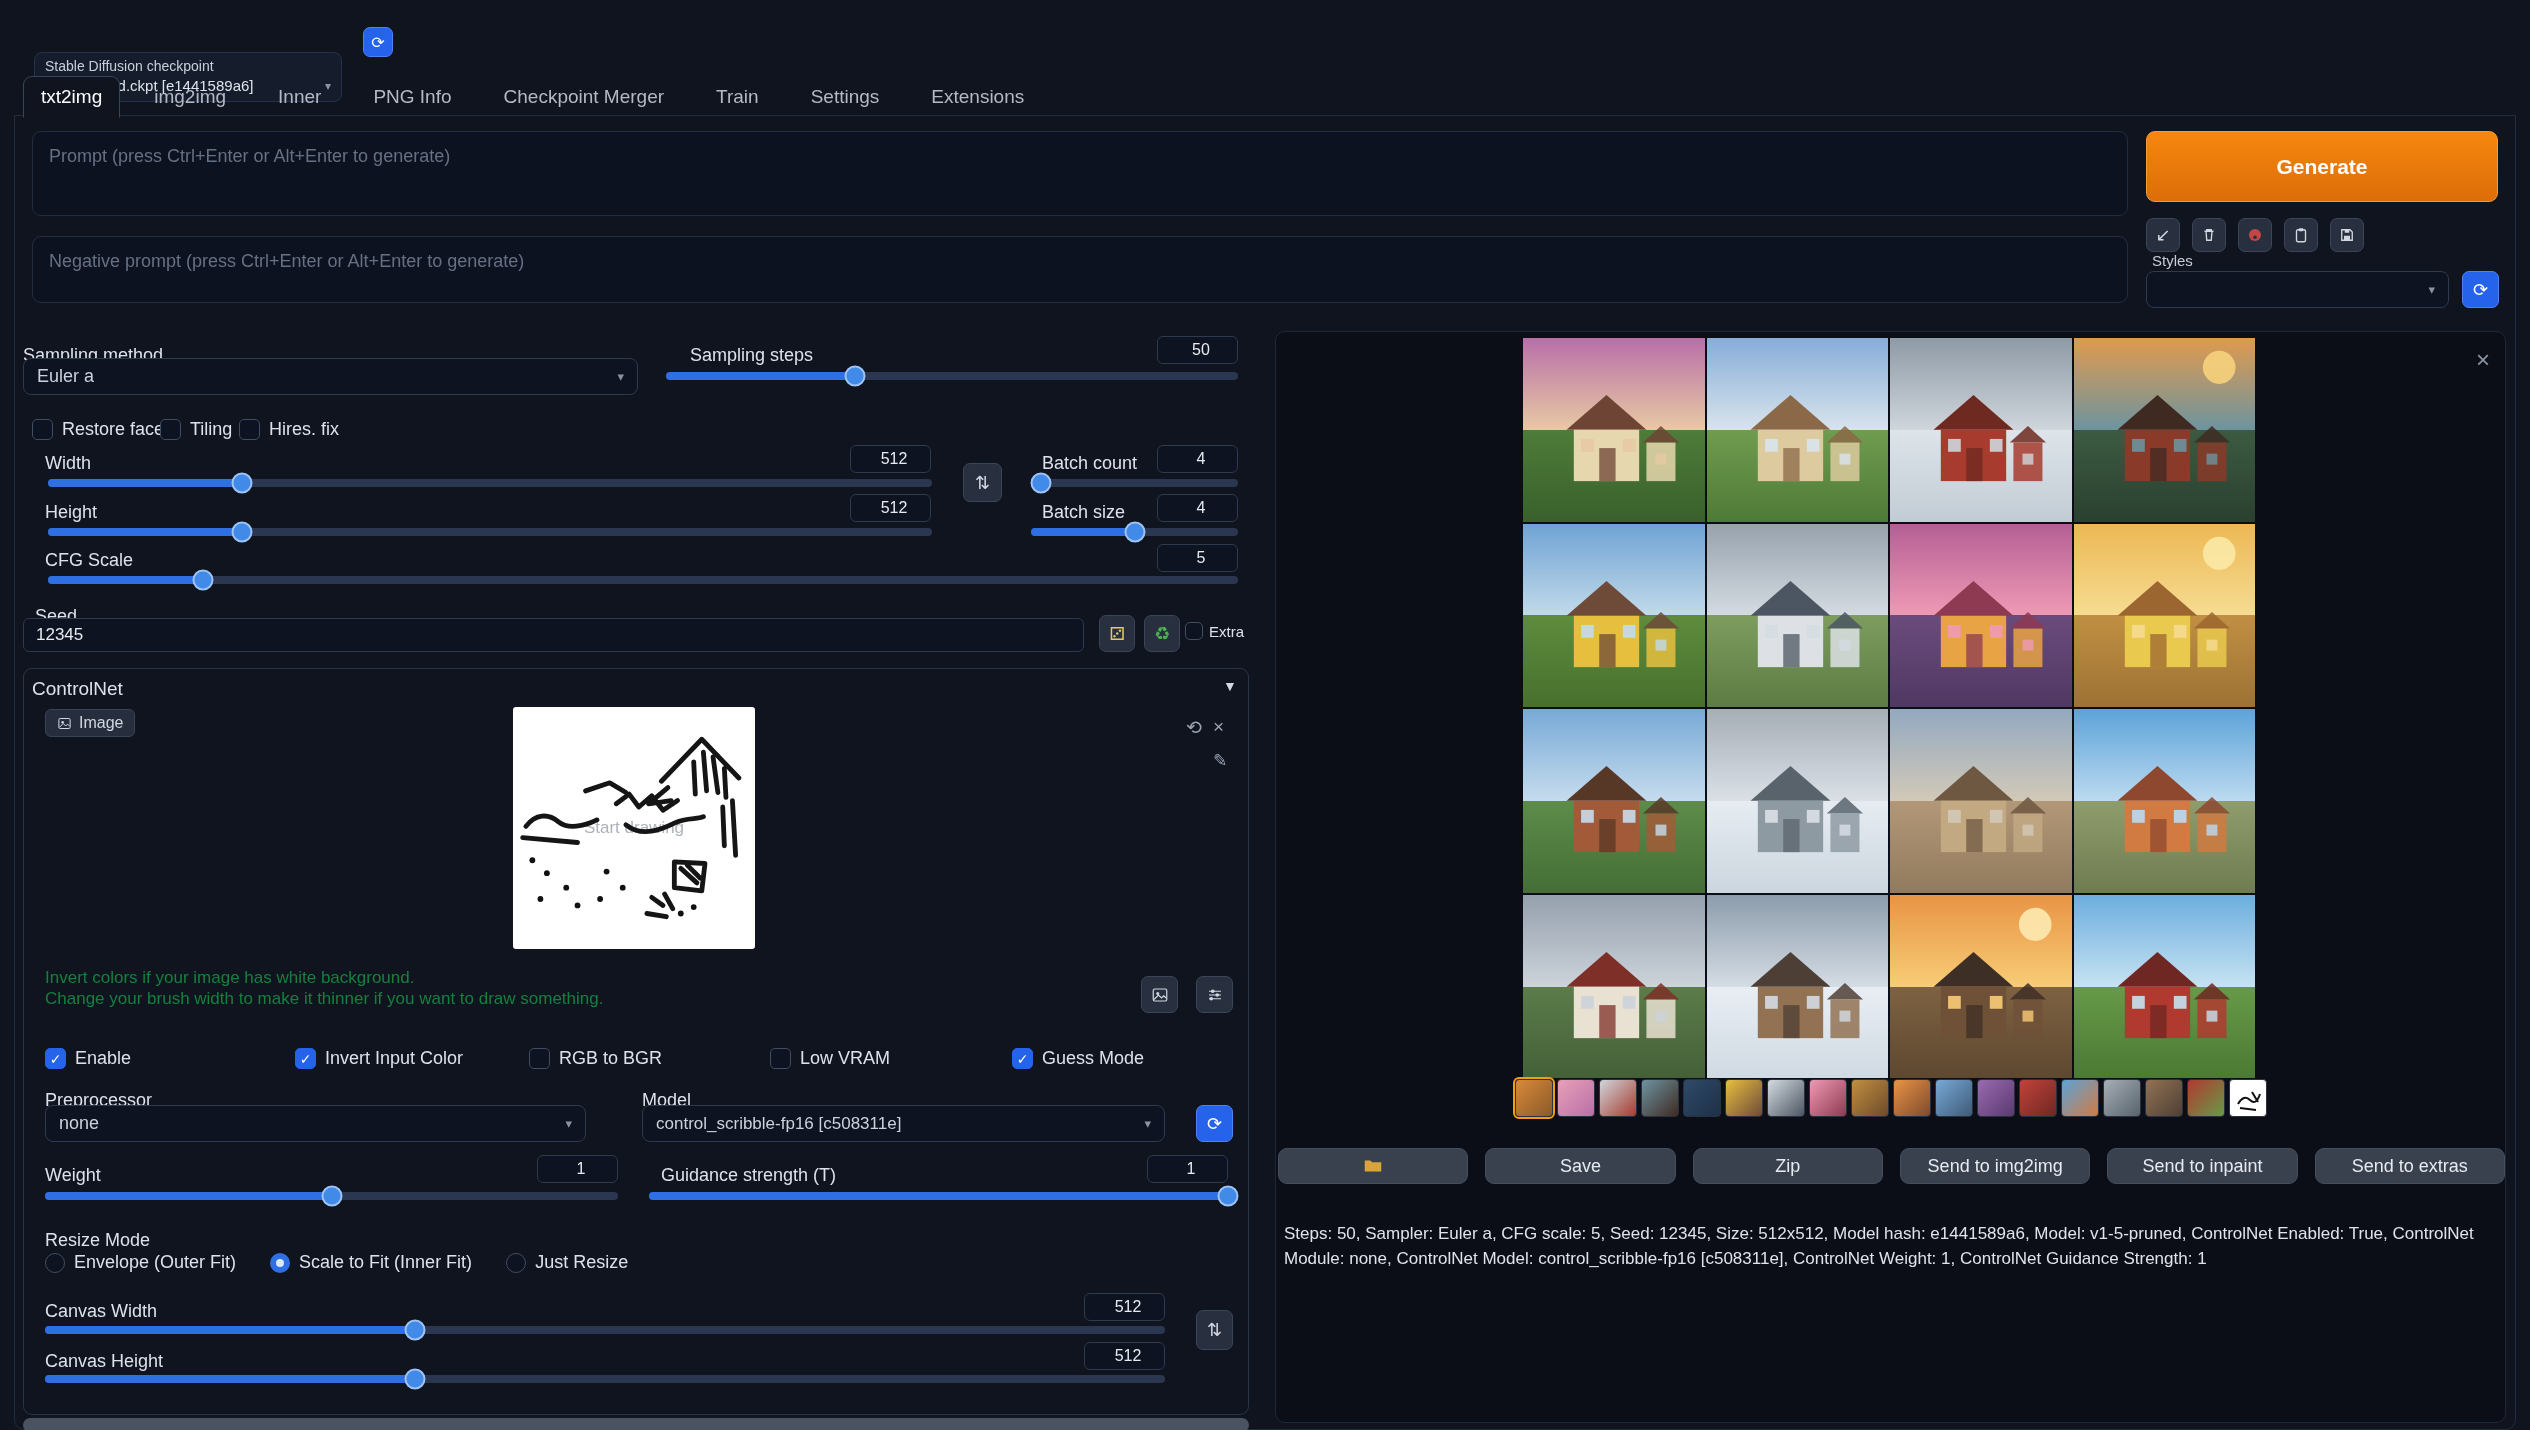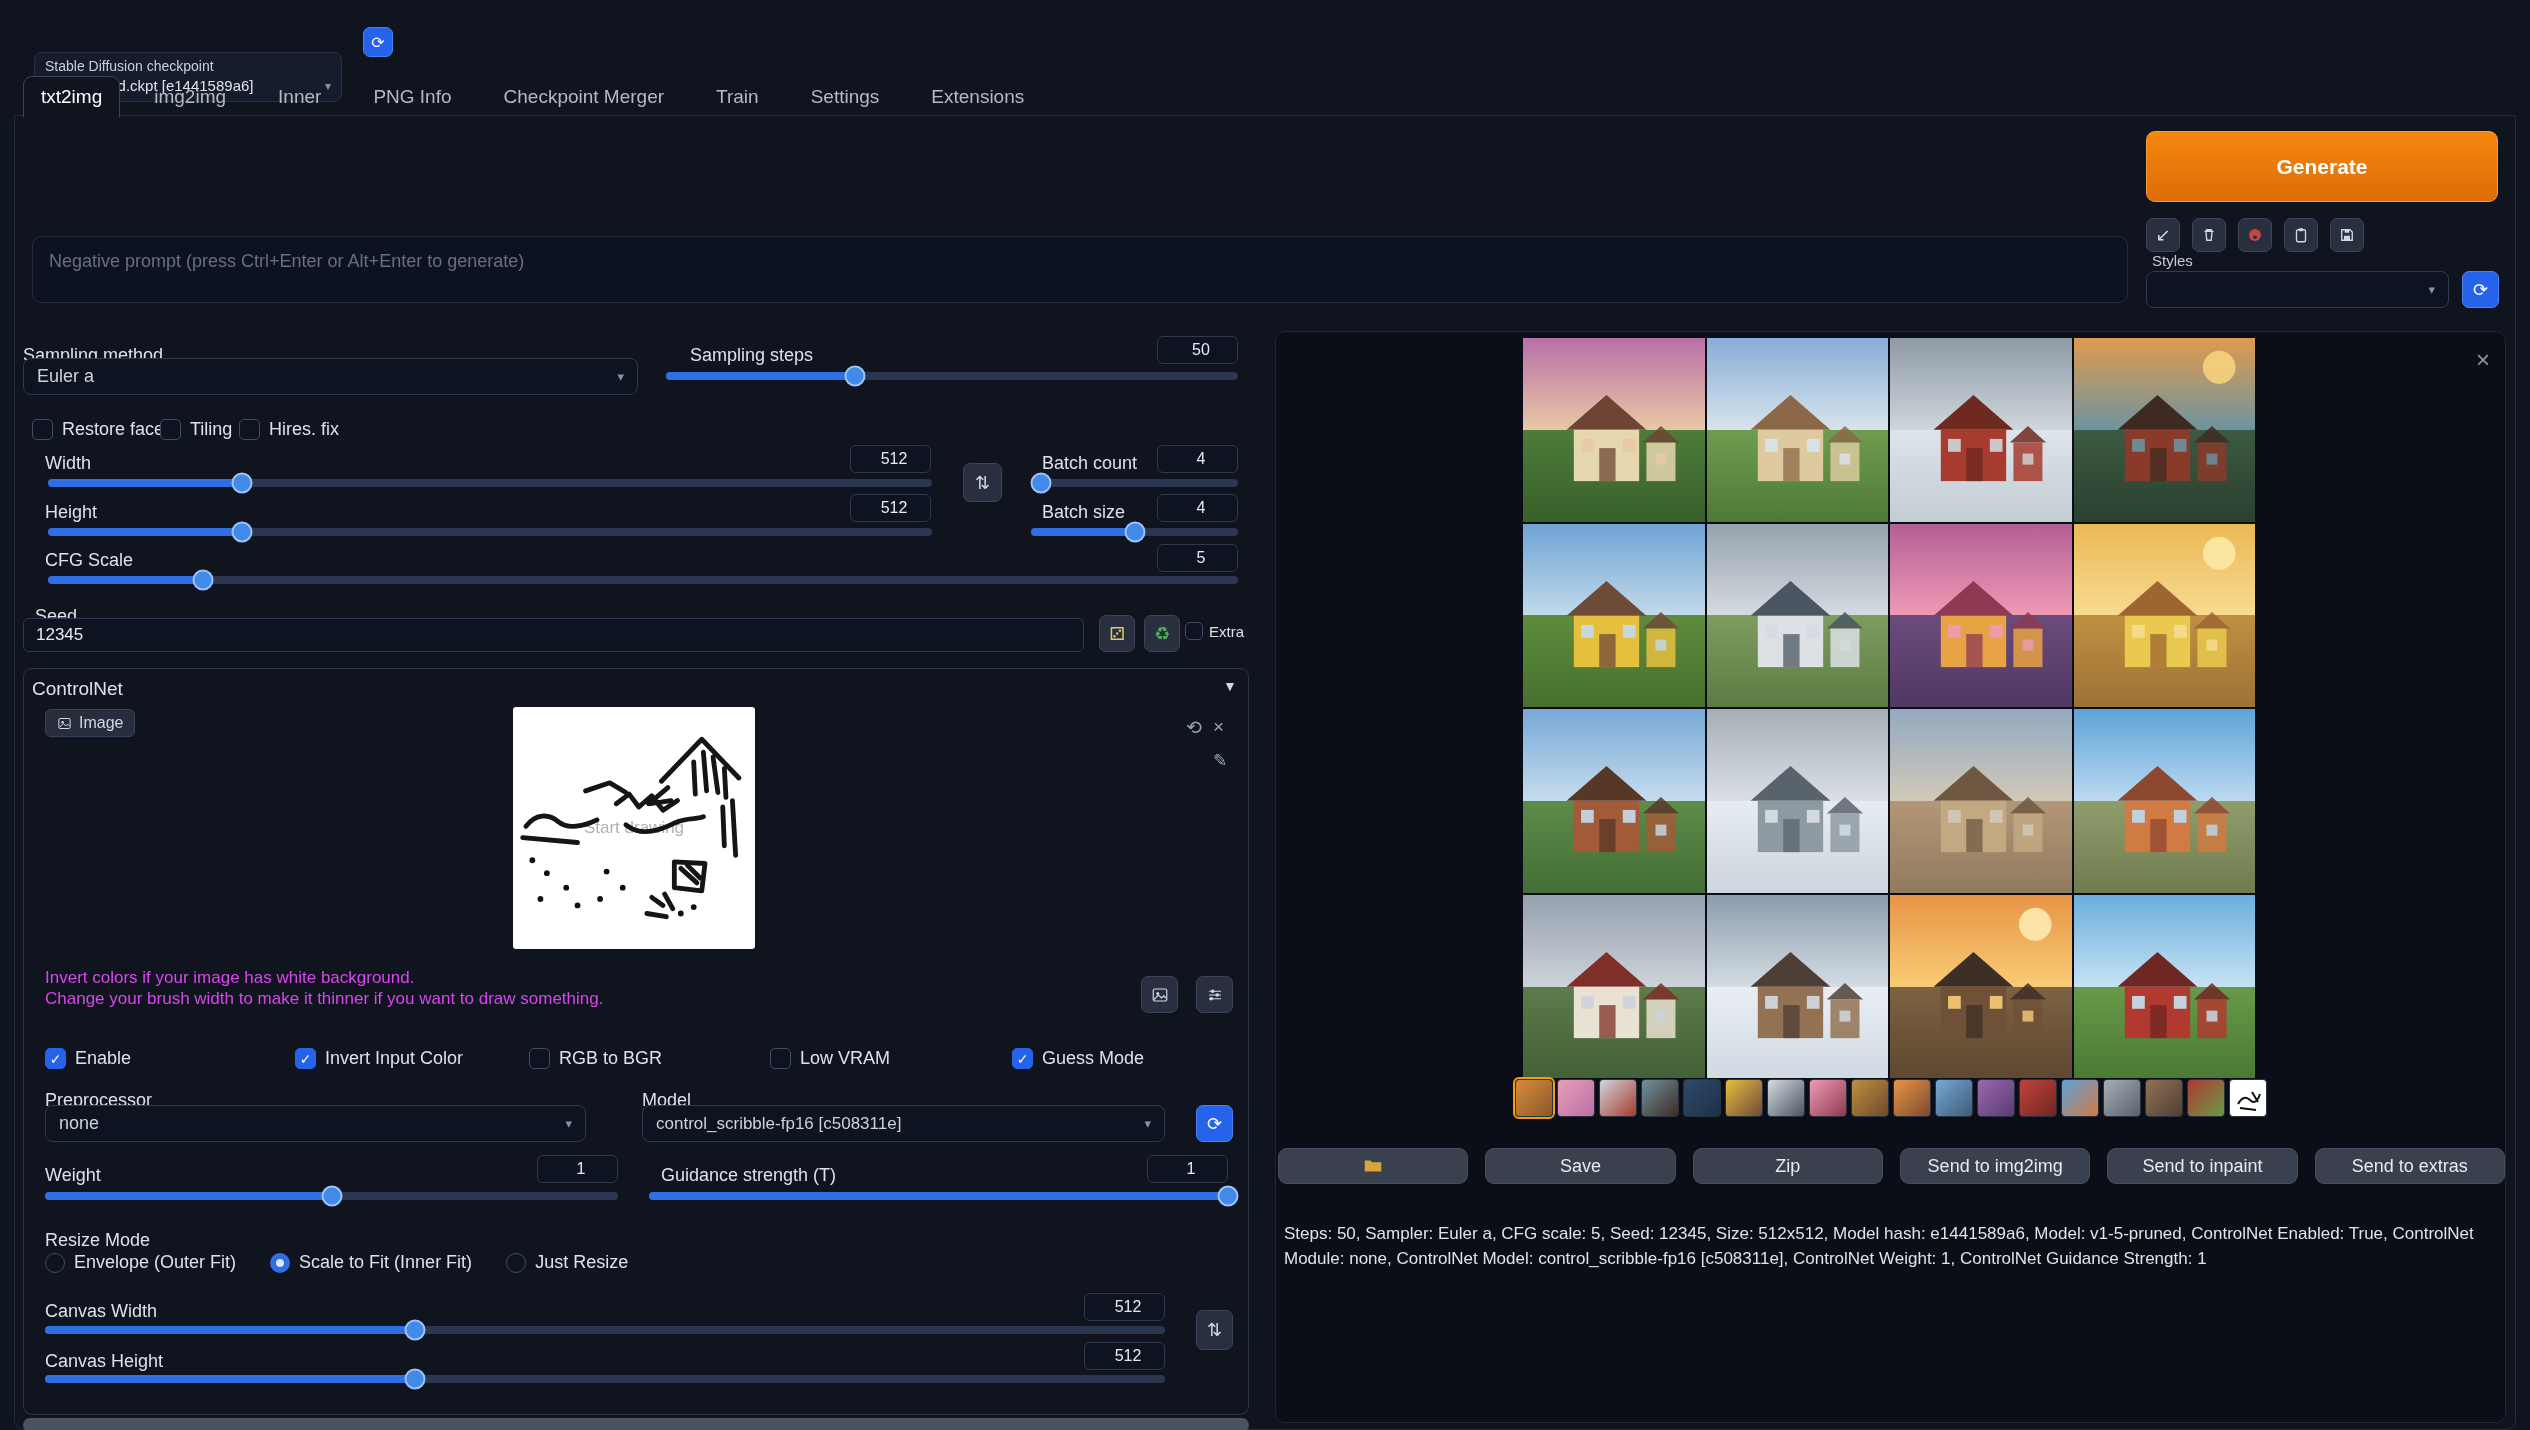--- a/index.html
+++ b/index.html
@@ -47,21 +47,21 @@
     border-radius:8px; padding:5px 10px; }
   .ckpt .clabel { font-size:14px; color:#c8cfda; }
   .ckpt .cval { font-size:15px; color:#dfe3ea; display:flex; align-items:center; margin-top:3px; }
   .ckpt .chev { margin-left:auto; font-size:12px; color:#8b93a3; }
   .cicon { position:absolute; font-size:19px; color:#99a1b0; cursor:pointer; }
   .chip { position:absolute; height:28px; background:#262e3d; border:1px solid #38435a; border-radius:6px;
     display:flex; align-items:center; gap:7px; padding:0 11px; font-size:16px; color:#d2d7e0; }
   .canvas { position:absolute; width:242px; height:242px; background:#ffffff; border-radius:3px; overflow:hidden; }
   .canvas-hint { position:absolute; top:50%; left:50%; transform:translate(-50%,-50%); color:#adb3ba; font-size:17px; z-index:1; }
   .canvas svg { position:absolute; inset:0; z-index:2; }
-  .helptext { position:absolute; font-size:17px; color:#d946ef; white-space:nowrap; }
+  .helptext { position:absolute; font-size:17px; color:#15803d; white-space:nowrap; }
   #left-col { position:absolute; left:23px; top:331px; width:1228px; height:1099px; }
   .cn-box { position:absolute; left:0; top:337px; width:1226px; height:747px; border:1px solid #2a3547; border-radius:9px; }
   .script-bar { position:absolute; left:0; top:1087px; width:1226px; height:14px; background:#4a5362; border-radius:7px; }
   #right-panel { position:absolute; left:1275px; top:331px; width:1231px; height:1092px;
     background:#0b0e16; border:1px solid #1e2736; border-radius:10px; }
   .ggrid { position:absolute; left:247px; top:6px; width:732px; height:740px; display:grid;
     grid-template-columns:repeat(4,1fr); grid-template-rows:repeat(4,1fr); gap:2px; }
   .gcell { position:relative; overflow:hidden; }
   .gcell svg { position:absolute; inset:0; width:100%; height:100%; }
   .thumbrow { position:absolute; top:747px; left:50%; transform:translateX(-50%); display:flex; gap:4px; }
@@ -96,20 +96,21 @@
     <div class="tab active">txt2img</div>
     <div class="tab">img2img</div>
     <div class="tab">Inner</div>
     <div class="tab">PNG Info</div>
     <div class="tab">Checkpoint Merger</div>
     <div class="tab">Train</div>
     <div class="tab">Settings</div>
     <div class="tab">Extensions</div>
   </div>
 
+  <textarea class="prompt-ta" style="left: 32px; top: 131px; width: 2096px; height: 85px;" placeholder="Prompt (press Ctrl+Enter or Alt+Enter to generate)"></textarea>
   <textarea class="prompt-ta" style="left: 32px; top: 236px; width: 2096px; height: 67px;" placeholder="Negative prompt (press Ctrl+Enter or Alt+Enter to generate)"></textarea>
 
   <div class="gen-btn">Generate</div>
   <div class="sbtn" style="left:2146px;top:218px;width:34px;height:34px">
     <span>↙</span>
   </div>
   <div class="sbtn" style="left:2192px;top:218px;width:34px;height:34px">
     <svg viewBox="0 0 24 24" width="18" height="18">
         <path d="M6 7h12M9 7V5h6v2M8 7l1 12h6l1-12" fill="none" stroke="currentColor" stroke-width="1.8"></path>
       </svg>

